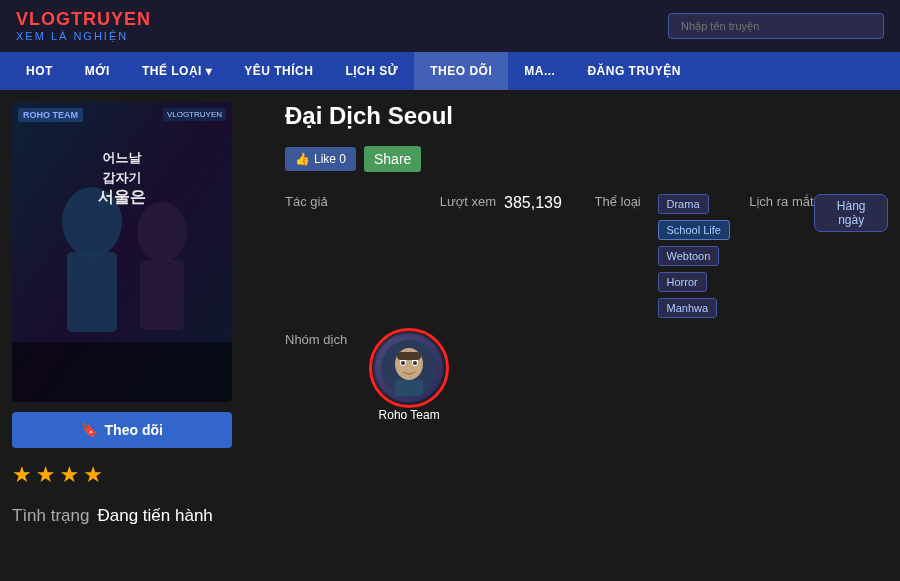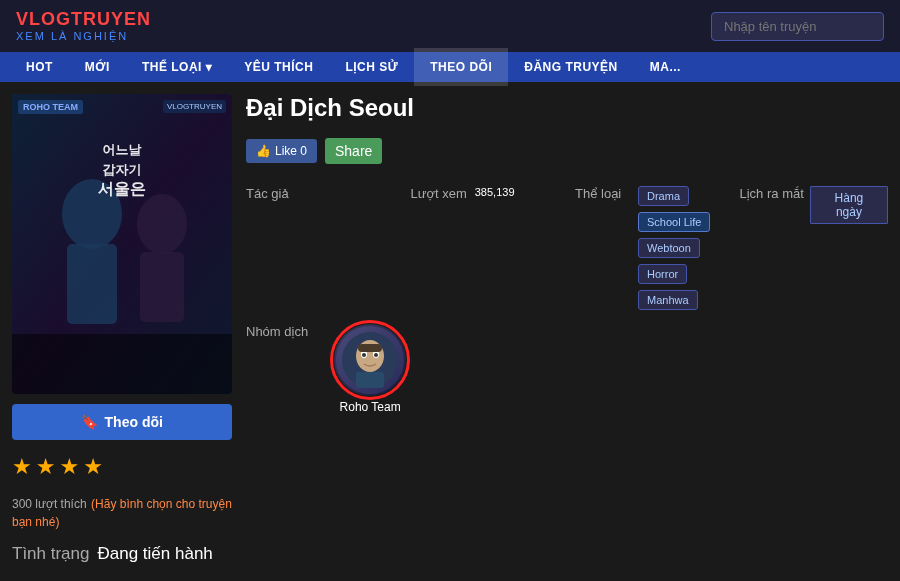--- a/index.html
+++ b/index.html
@@ -40,30 +40,30 @@
       color: #4488ff;
       font-size: 11px;
       letter-spacing: 2px;
     }
     .search-input {
       background: #2a2a4a;
       border: 1px solid #4455aa;
       color: #ccc;
       padding: 6px 12px;
       border-radius: 4px;
-      width: 173px;
-      font-size: 13px;
+      width: 216px;
+      font-size: 11px;
     }
 
     
     .nav {
       background: #2244aa;
       display: flex;
       align-items: center;
-      height: 30px;
+      height: 38px;
       padding: 0 10px;
     }
     .nav-item {
       color: #fff;
       font-size: 12px;
       font-weight: bold;
       padding: 0 16px;
       height: 38px;
       display: flex;
       align-items: center;
@@ -165,20 +165,21 @@
     }
     .status-label { color: #aaa; font-size: 17px; }
     .status-value { color: #fff; font-size: 17px; }
 
     
     .content {
       flex: 1;
       display: flex;
       flex-direction: column;
       gap: 10px;
+      margin-left: 39px;
     }
     .manga-title {
       color: #fff;
       font-size: 24px;
       font-weight: bold;
       margin-bottom: 6px;
     }
 
     .action-row {
       display: flex;
@@ -238,21 +239,21 @@
       gap: 8px;
     }
     .info-label {
       color: #aaa;
       font-size: 13px;
       white-space: nowrap;
       min-width: 55px;
     }
     .info-value {
       color: #fff;
-      font-size: 11px;
+      font-size: 16px;
     }
 
     .tags-row {
       display: flex;
       gap: 6px;
       flex-wrap: wrap;
       align-items: flex-start;
     }
     .tag {
       background: #2a2a4a;
@@ -311,21 +312,21 @@
       text-align: center;
       margin-top: 4px;
     }
 
     .schedule-btn {
       background: #2a2a4a;
       border: 1px solid #4455aa;
       color: #aaccff;
       font-size: 12px;
       padding: 4px 10px;
-      border-radius: 1px;
+      border-radius: 7px;
       cursor: pointer;
     }
   </style>
 </head>
 <body>
 
 <div class="header">
   <div class="logo-area">
     <div class="logo-text">
       <span class="logo-top">VLOGTRUYEN</span>
@@ -335,22 +336,22 @@
   <input class="search-input" type="text" placeholder="Nhập tên truyện" style="">
 </div>
 
 <nav class="nav">
   <div class="nav-item">HOT</div>
   <div class="nav-item">MỚI</div>
   <div class="nav-item">THỂ LOẠI ▾</div>
   <div class="nav-item">YÊU THÍCH</div>
   <div class="nav-item">LỊCH SỬ</div>
   <div class="nav-item active">THEO DÕI</div>
+  <div class="nav-item">MA...</div>
   <div class="nav-item">ĐĂNG TRUYỆN</div>
-  <div class="nav-item">MA...</div>
 </nav>
 
 <div class="main">
 
   <div class="sidebar">
 
     <div class="cover-img">
       <div class="cover-overlay"></div>
       <div class="roho-badge">ROHO TEAM</div>
       <div class="cover-badge">VLOGTRUYEN</div>
@@ -384,24 +385,20 @@
       <span>Theo dõi</span>
     </button>
 
     <div class="stars-row">
       <span class="star">★</span>
       <span class="star">★</span>
       <span class="star">★</span>
       <span class="star">★</span>
     </div>
 
-    <div>
-      <span class="votes-text">300 lượt thích</span>
-      <span class="votes-link">(Hãy bình chọn cho truyện bạn nhé)</span>
-    </div>
 
     <div class="status-row">
       <span class="status-label">Tình trạng</span>
       <span class="status-value">Đang tiến hành</span>
     </div>
   </div>
 
   <div class="content">
     <h1 class="manga-title">Đại Dịch Seoul</h1>
 

